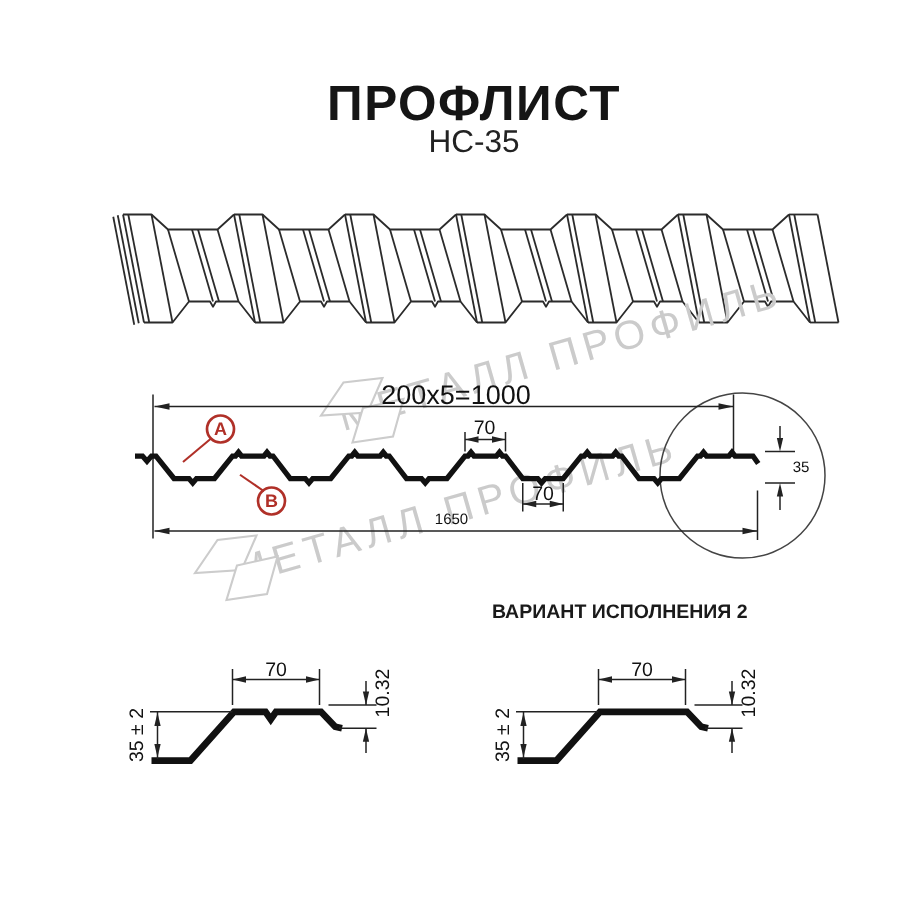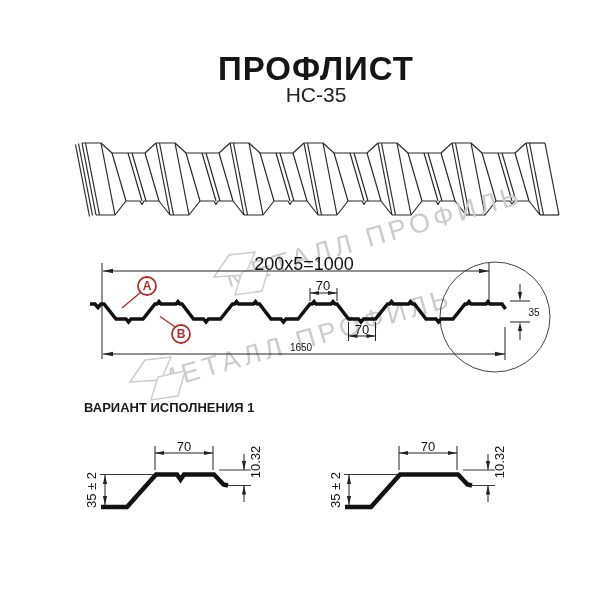--- a/index.html
+++ b/index.html
@@ -183,21 +183,21 @@
   </svg>
 
   <div class="abs ctr dim dim15 txt" style="left:288px;top:264px;">200x5=1000</div>
   <div class="abs ctr dim txt" style="left:307px;top:285px;">70</div>
   <div class="abs ctr dim txt" style="left:346px;top:329px;">70</div>
   <div class="abs ctr dim dim14 txt" style="left:285px;top:347px;">1650</div>
   <div class="abs ctr dim dim14 txt" style="left:518px;top:312px;">35</div>
   <div class="abs ctr redlbl txt" style="left:131px;top:286px;color:#b03028;">А</div>
   <div class="abs ctr redlbl txt" style="left:165px;top:334px;color:#b03028;">В</div>
 
-  <div class="abs varhdr" style="left:68px;top:400px;">ВАРИАНТ ИСПОЛНЕНИЯ 1</div>
+  <div class="abs varhdr" style="left:312px;top:400px;">ВАРИАНТ ИСПОЛНЕНИЯ 2</div>
 
   <div class="abs ctr dim txt" style="left:168px;top:446px;">70</div>
   <div class="abs rot dim txt" style="left:75px;top:490px;">35 ± 2</div>
   <div class="abs rot dim txt" style="left:239px;top:462px;">10.32</div>
   <div class="abs ctr dim txt" style="left:412px;top:446px;">70</div>
   <div class="abs rot dim txt" style="left:319px;top:490px;">35 ± 2</div>
   <div class="abs rot dim txt" style="left:483px;top:462px;">10.32</div>
 
 
 </div>

